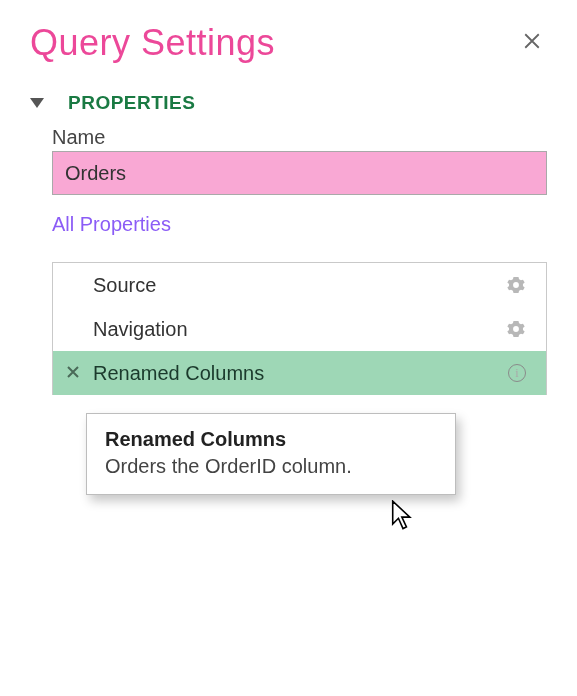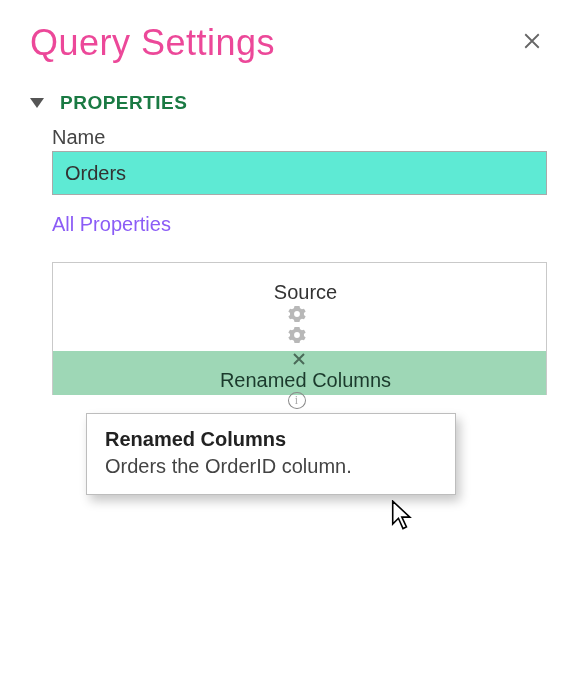--- a/index.html
+++ b/index.html
@@ -30,21 +30,21 @@
     color: #666;
     cursor: pointer;
     padding: 6px;
     line-height: 1;
   }
 
   .section { margin-bottom: 26px; }
   .section-header {
     display: flex;
     align-items: center;
-    gap: 16px;
+    gap: 24px;
     margin-bottom: 12px;
   }
   .tri {
     width: 0; height: 0;
     border-left: 7px solid transparent;
     border-right: 7px solid transparent;
     border-top: 10px solid #555;
     cursor: pointer;
   }
   .section-title {
@@ -60,21 +60,21 @@
   }
   .name-input {
     width: calc(100% - 22px);
     margin-left: 22px;
     height: 44px;
     border: 1px solid #a9a9a9;
     padding: 0 12px;
     font-size: 20px;
     font-family: inherit;
     color: #333;
-    background: #5eead4;
+    background: #f9a8d4;
   }
   .link {
     display: inline-block;
     margin: 18px 0 0 22px;
     font-size: 20px;
     color: #8b5cf6;
     cursor: pointer;
   }
 
   .steps-box {
@@ -85,21 +85,20 @@
   }
   .step {
     display: flex;
     align-items: center;
     height: 44px;
     font-size: 20px;
     color: #333;
     padding: 0 10px 0 14px;
     cursor: pointer;
     position: relative;
-    flex-direction: column;
   }
   .step .del {
     width: 18px;
     visibility: hidden;
     color: #5a7a6a;
     font-size: 16px;
     font-weight: bold;
   }
   .step.selected .del { visibility: visible; }
   .step .label { flex: 1; padding-left: 8px; }
@@ -185,20 +184,21 @@
           <span class="gear">
             <svg viewBox="0 0 24 24">
               <path fill="#b8b8b8" d="M12 8.5a3.5 3.5 0 1 0 .001 7.001A3.5 3.5 0 0 0 12 8.5zm8.4 3.5c0 .45-.04.88-.1 1.3l2.1 1.63-2 3.46-2.48-.83c-.67.53-1.42.95-2.24 1.23L15 21.5h-6l-.68-2.71a8 8 0 0 1-2.24-1.23l-2.48.83-2-3.46 2.1-1.63c-.06-.42-.1-.85-.1-1.3s.04-.88.1-1.3L1.6 9.07l2-3.46 2.48.83c.67-.53 1.42-.95 2.24-1.23L9 2.5h6l.68 2.71c.82.28 1.57.7 2.24 1.23l2.48-.83 2 3.46-2.1 1.63c.06.42.1.85.1 1.3z"></path>
             </svg>
           </span>
         </div>
         <div class="step">
           <span class="del"><svg viewBox="0 0 12 12" width="12" height="12">
               <path d="M1 1 L11 11 M11 1 L1 11" stroke="#4a6a58" stroke-width="2"></path>
             </svg></span>
+          <span class="label">Navigation</span>
           <span class="gear">
             <svg viewBox="0 0 24 24">
               <path fill="#b8b8b8" d="M12 8.5a3.5 3.5 0 1 0 .001 7.001A3.5 3.5 0 0 0 12 8.5zm8.4 3.5c0 .45-.04.88-.1 1.3l2.1 1.63-2 3.46-2.48-.83c-.67.53-1.42.95-2.24 1.23L15 21.5h-6l-.68-2.71a8 8 0 0 1-2.24-1.23l-2.48.83-2-3.46 2.1-1.63c-.06-.42-.1-.85-.1-1.3s.04-.88.1-1.3L1.6 9.07l2-3.46 2.48.83c.67-.53 1.42-.95 2.24-1.23L9 2.5h6l.68 2.71c.82.28 1.57.7 2.24 1.23l2.48-.83 2 3.46-2.1 1.63c.06.42.1.85.1 1.3z"></path>
             </svg>
           </span>
         </div>
         <div class="step selected">
           <span class="del"><svg viewBox="0 0 12 12" width="12" height="12">
               <path d="M1 1 L11 11 M11 1 L1 11" stroke="#4a6a58" stroke-width="2"></path>
             </svg></span>

